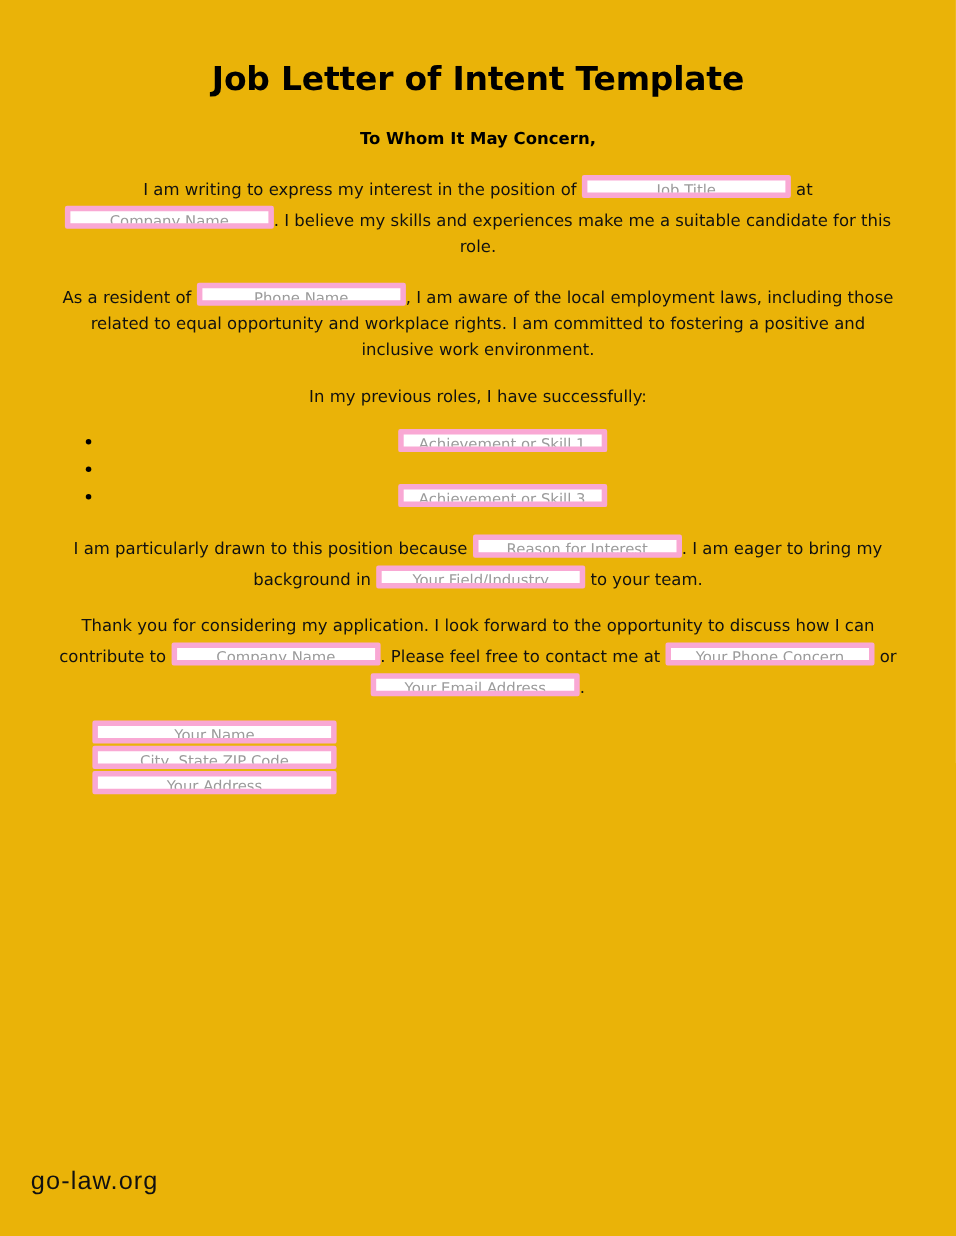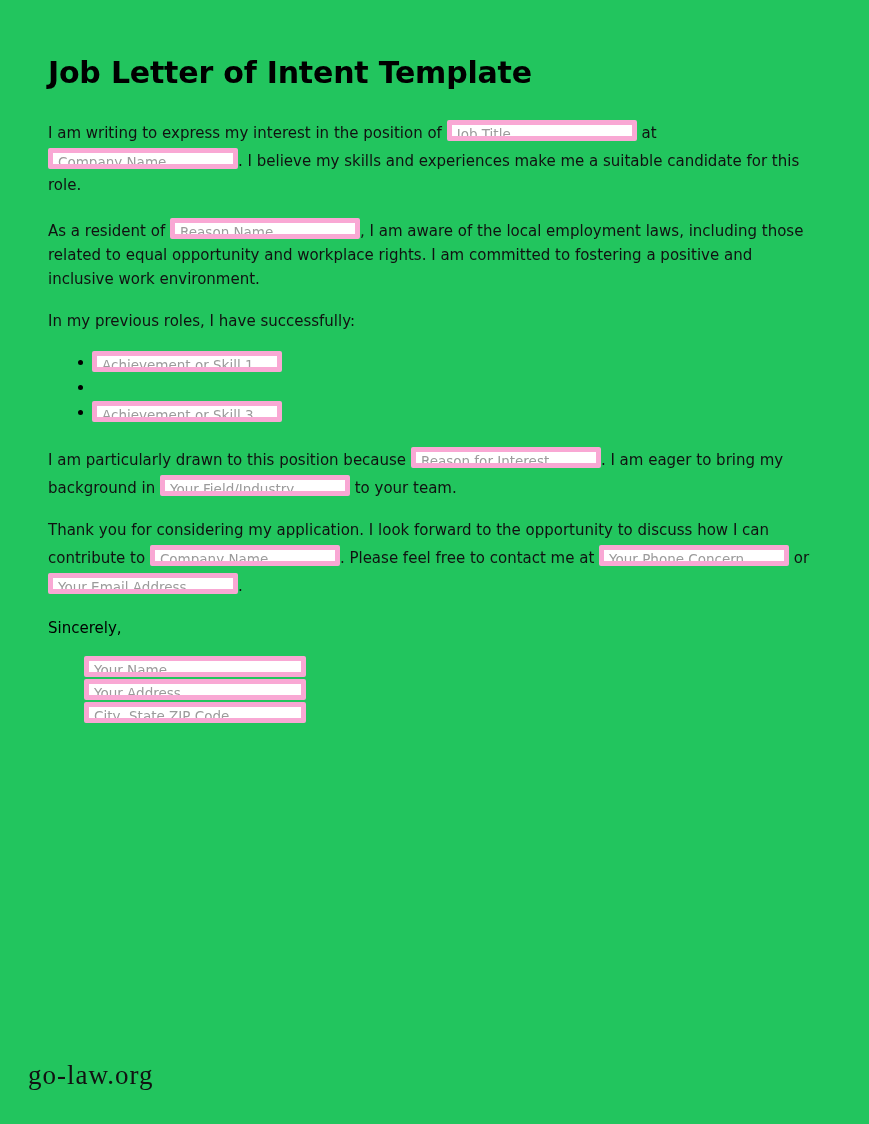--- a/index.html
+++ b/index.html
@@ -14,21 +14,22 @@
     font-family: "DejaVu Sans", "Liberation Sans", sans-serif;
     color: #000000;
     overflow: hidden;
   }
 
   .page {
     position: absolute;
     left: 0; top: 0;
     width: 869px;
     height: 1124px;
-    background: #22c55e;
+    background: #eab308;
+    text-align: center;
   }
 
   .content {
     position: absolute;
     left: 48px;
     top: 56px;
     width: 773px;
   }
 
   .doc-title {
@@ -112,39 +113,40 @@
     width: 222px;
     top: 0;
     margin-bottom: 2px;
     margin-left: 36px;
   }
 
   .footer-watermark {
     position: absolute;
     left: 28px;
     top: 1060px;
-    font-family: Liberation Serif, serif;
-    font-size: 27px;
+    font-family: Liberation Sans, sans-serif;
+    font-size: 23px;
     letter-spacing: 1px;
     color: #111;
   }
 </style>
 </head>
 <body>
 
 <div class="page">
 
   <div class="content">
 
     <h1 class="doc-title">Job Letter of Intent Template</h1>
 
+    <div class="salutation">To Whom It May Concern,</div>
 
     <p class="para"><span>I am writing to express my interest in the position of </span><span class="fld w190">Job Title</span><span> at </span><span class="fld w190">Company Name</span><span>. I believe my skills and experiences make me a suitable candidate for this role.</span></p>
 
-    <p class="para"><span>As a resident of </span><span class="fld w190">Reason Name</span><span>, I am aware of the local employment laws, including those related to equal opportunity and workplace rights. I am committed to fostering a positive and inclusive work environment.</span></p>
+    <p class="para"><span>As a resident of </span><span class="fld w190">Phone Name</span><span>, I am aware of the local employment laws, including those related to equal opportunity and workplace rights. I am committed to fostering a positive and inclusive work environment.</span></p>
 
     <p class="para">In my previous roles, I have successfully:</p>
 
     <ul class="bullets">
       <li>
         <span class="dot"></span>
         <span class="fld">Achievement or Skill 1</span>
       </li>
       <li>
         <span class="dot"></span>
@@ -152,25 +154,24 @@
       <li>
         <span class="dot"></span>
         <span class="fld">Achievement or Skill 3</span>
       </li>
     </ul>
 
     <p class="para"><span>I am particularly drawn to this position because </span><span class="fld w190">Reason for Interest</span><span>. I am eager to bring my background in </span><span class="fld w190">Your Field/Industry</span><span> to your team.</span></p>
 
     <p class="para"><span>Thank you for considering my application. I look forward to the opportunity to discuss how I can contribute to </span><span class="fld w190">Company Name</span><span>. Please feel free to contact me at </span><span class="fld w190">Your Phone Concern</span><span> or </span><span class="fld w190">Your Email Address</span><span>.</span></p>
 
-    <div class="sincerely">Sincerely,</div>
 
     <div class="sig-block">
       <span class="fld">Your Name</span>
+      <span class="fld">City, State ZIP Code</span>
       <span class="fld">Your Address</span>
-      <span class="fld">City, State ZIP Code</span>
     </div>
 
   </div>
 
   <div class="footer-watermark">go-law.org</div>
 
 </div>
 
 </body></html>

